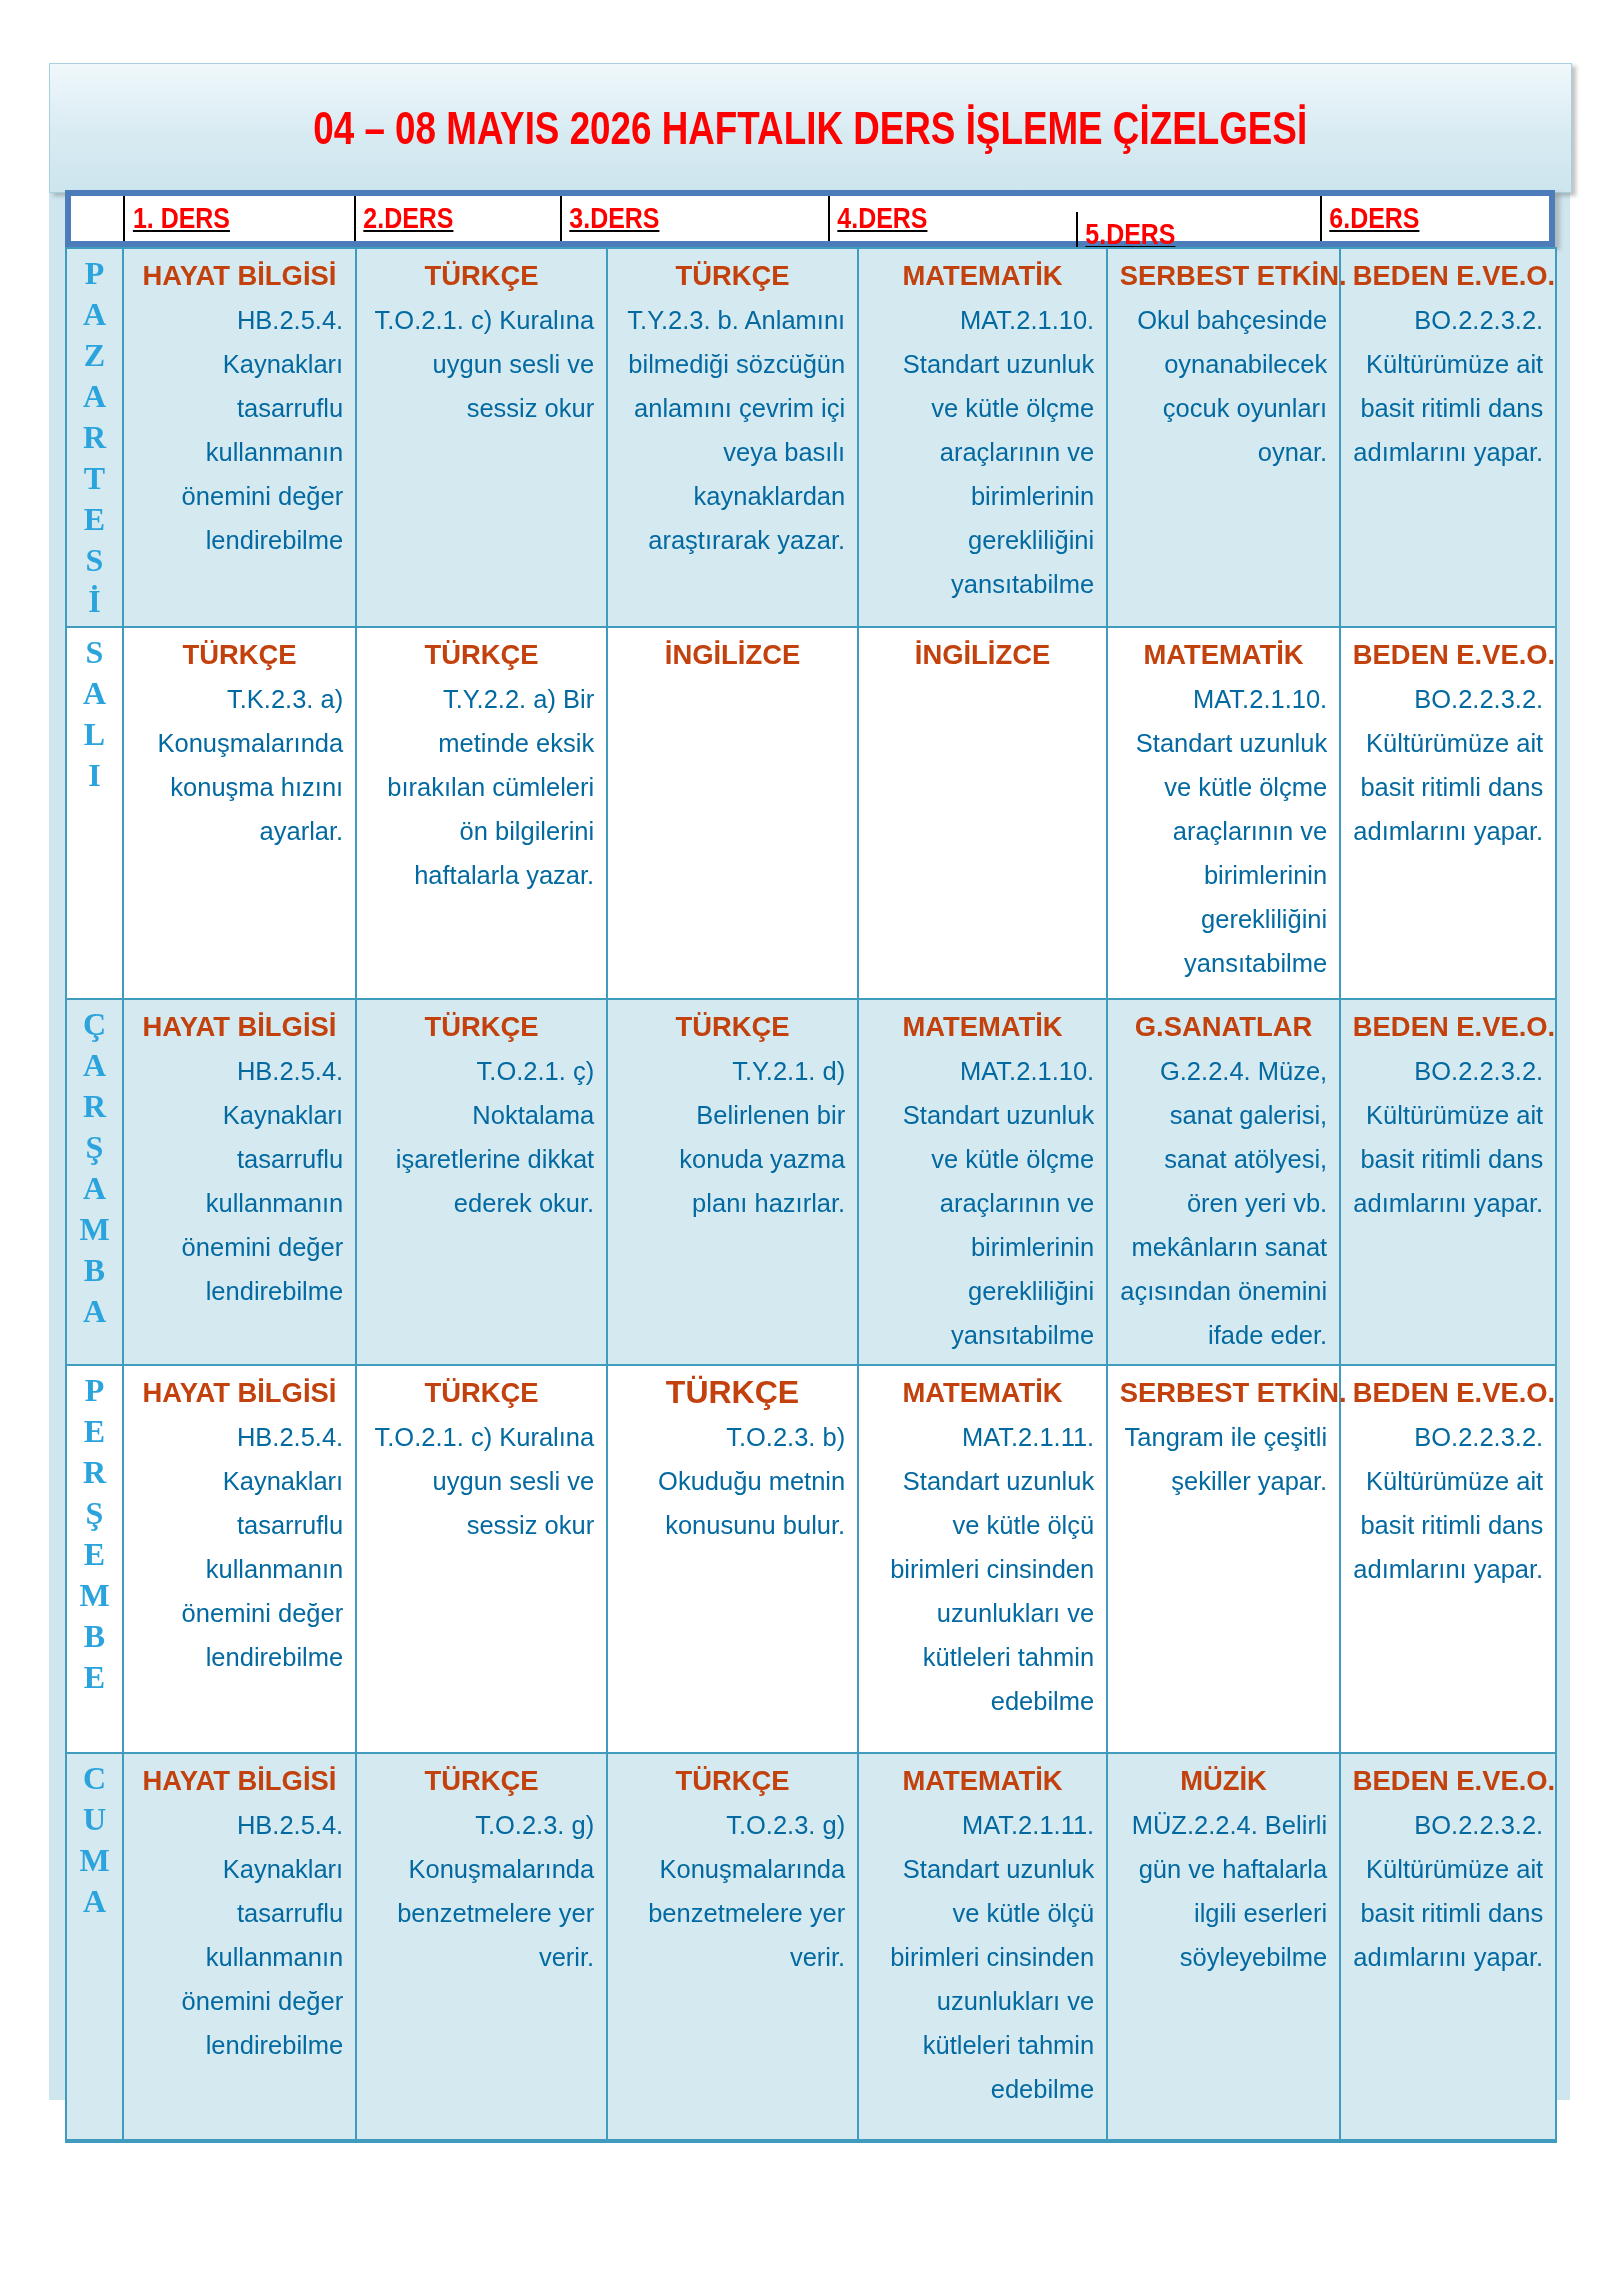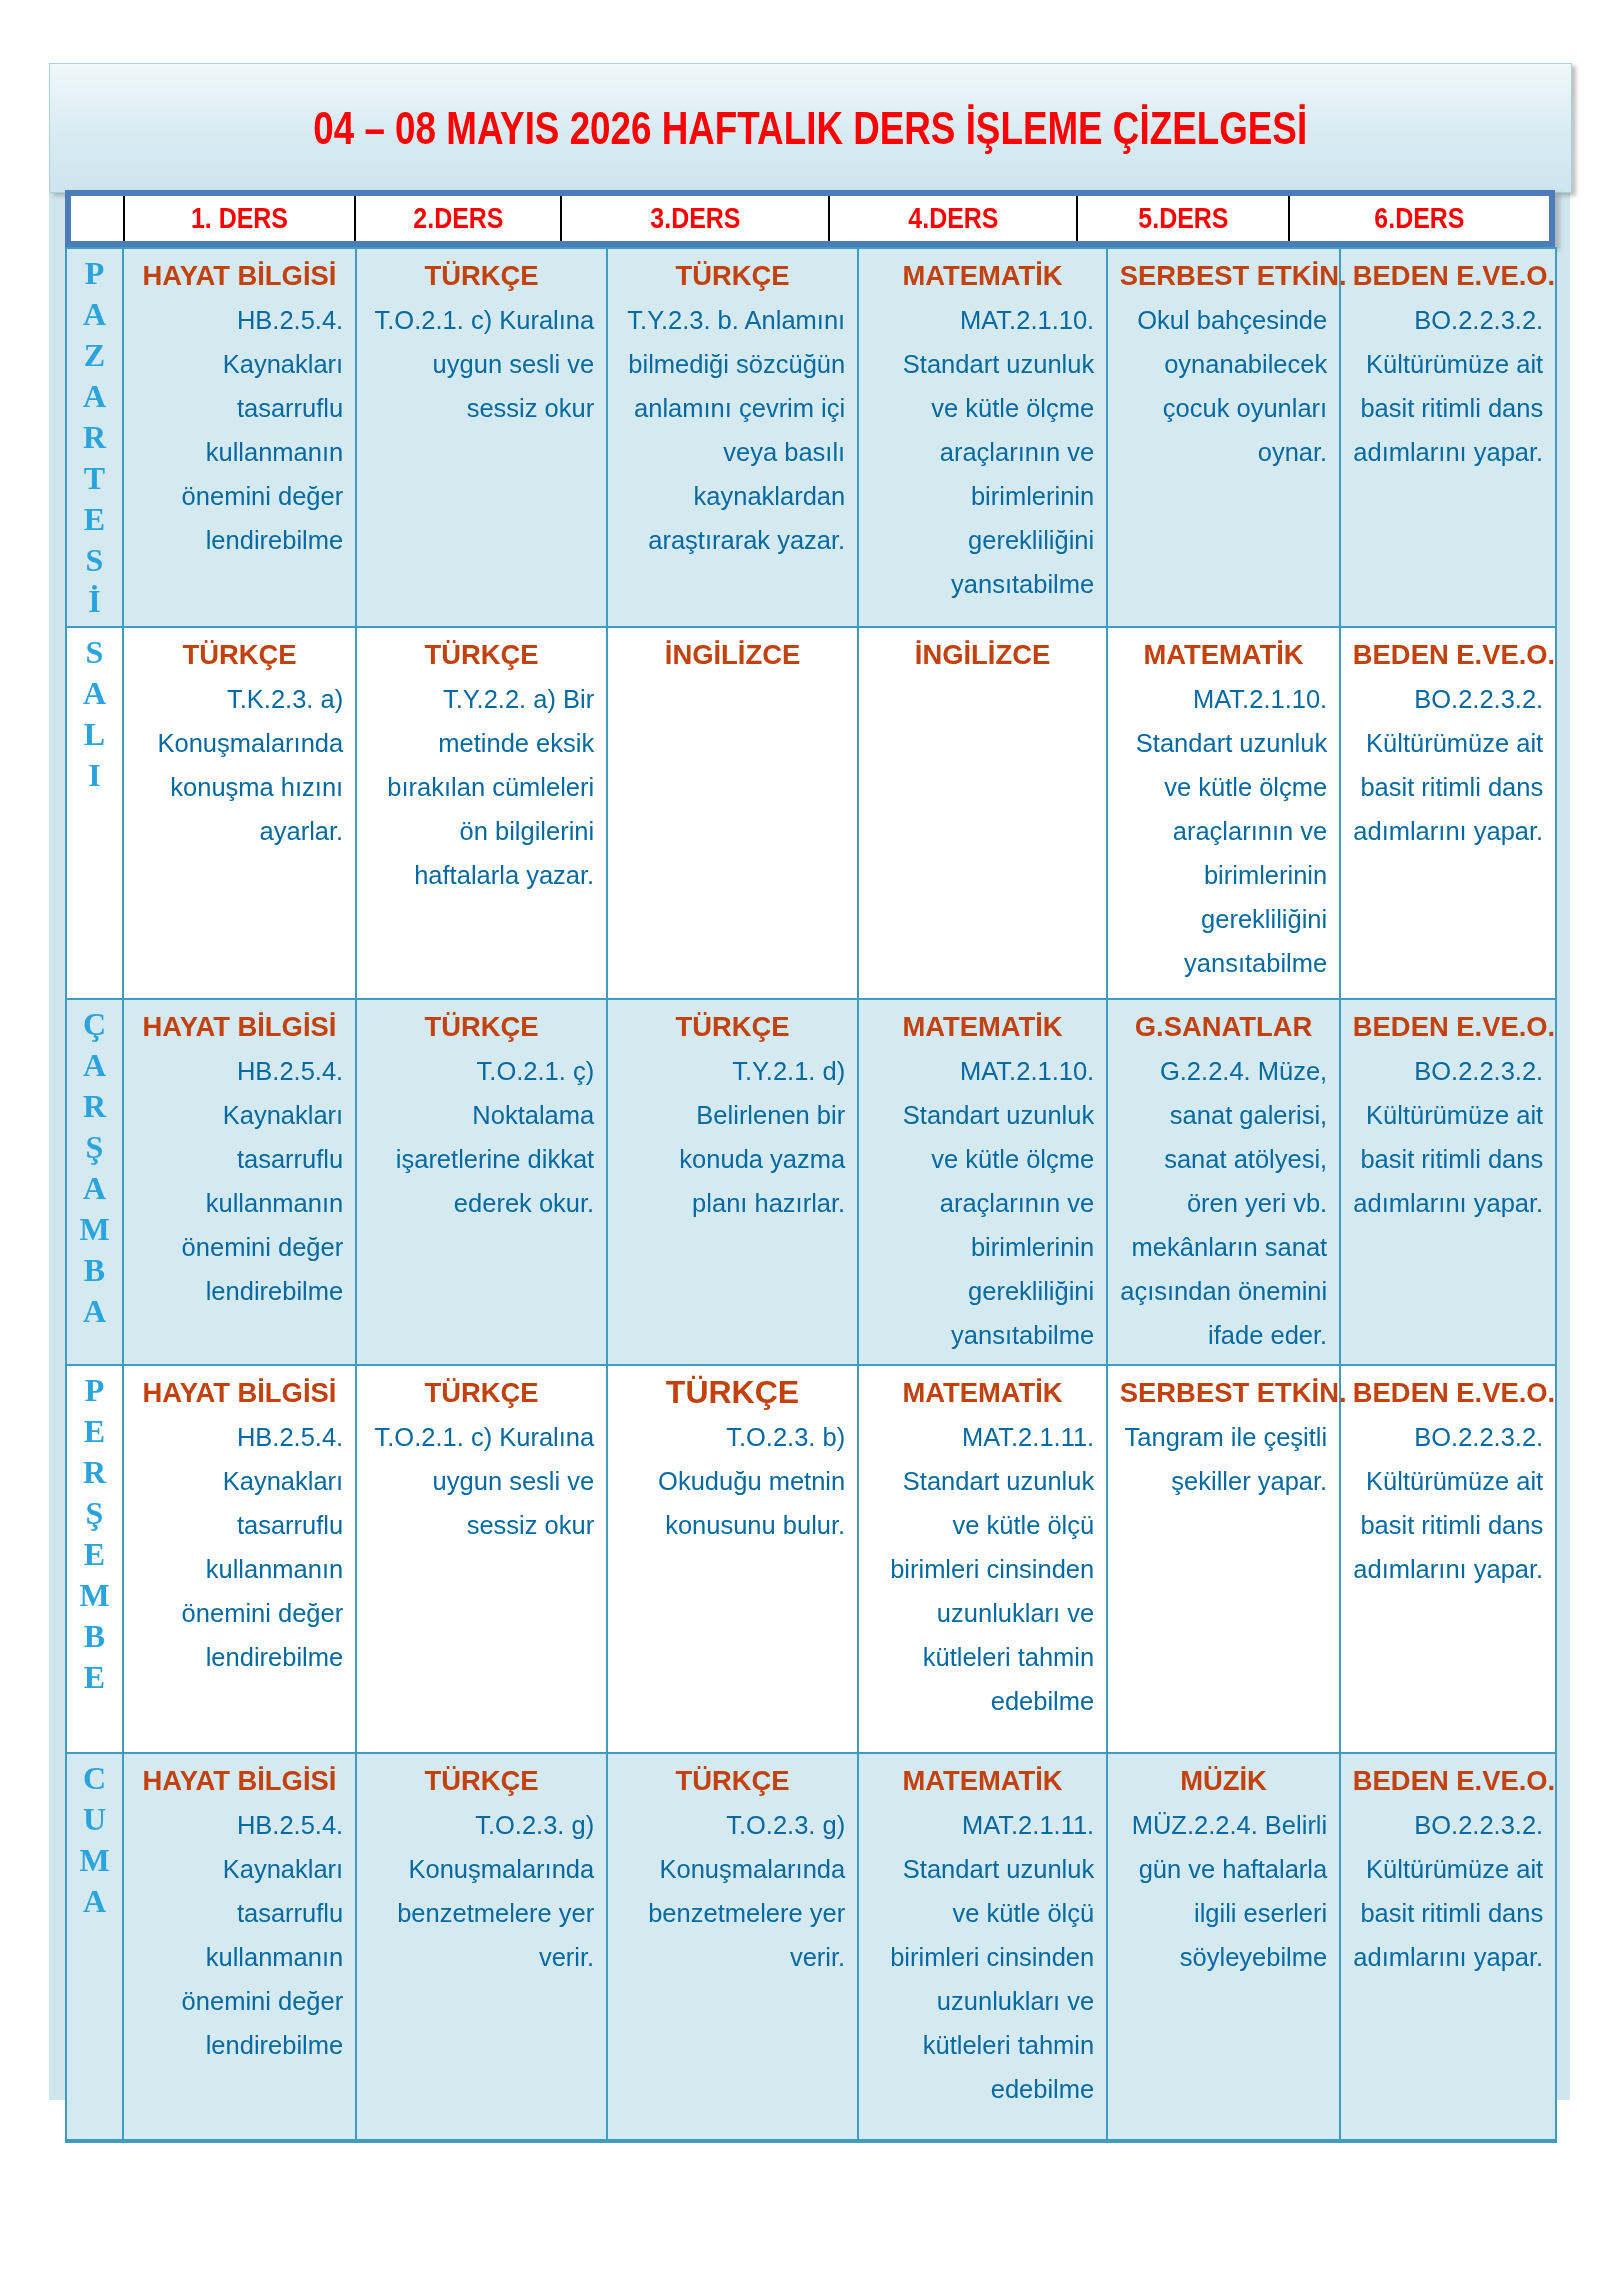--- a/index.html
+++ b/index.html
@@ -15,26 +15,26 @@
              background:linear-gradient(180deg,#f0f8fb 0%,#d8ebf2 55%,#cde5ee 100%);
              border:1px solid #a9d0de;box-shadow:3.9px 2.9px 3.9px rgba(120,120,120,.45);
              display:flex;align-items:center;justify-content:center;}
   #title-text{color:#fe0000;font-weight:bold;font-size:46px;white-space:nowrap;
               transform:scaleX(.80);letter-spacing:0px;}
 
   
   #header-row{position:absolute;left:65px;top:190px;width:1490px;height:57px;
               background:#ffffff;border:6.9px solid #4d7cba;box-sizing:border-box;
               display:flex;box-shadow:4.9px 2.9px 3.9px rgba(130,130,130,.45);}
-  .hcell{height:100%;display:flex;align-items:center;justify-content:center;box-sizing:border-box;}
+  .hcell{height:100%;display:flex;align-items:center;justify-content:flex-start;box-sizing:border-box;text-decoration:underline;}
   .hcell + .hcell{border-left:2px solid #000000;}
   .hcell .hlabel{color:#fe0000;font-weight:bold;font-size:29px;white-space:nowrap;
                  display:inline-block;transform:scaleX(.86);}
   .hc0{width:52px;} .hc1{width:231px;} .hc2{width:206px;} .hc3{width:268px;}
-  .hc4{width:248px;} .hc5{width:212px;} .hc6{flex:1;}
+  .hc4{width:248px;} .hc5{width:244px;margin-top:16px;} .hc6{flex:1;}
 
   
   #schedule{position:absolute;left:65px;top:247px;width:1490px;border-collapse:collapse;
             table-layout:fixed;}
   #schedule td{border:2.9px solid #3f9cbe;vertical-align:top;box-sizing:border-box;
                padding:3.9px 11.8px 7.8px 11.8px;}
   tr.row-blue td{background:#d5e9f0;}
   tr.row-white td{background:#ffffff;}
   #schedule tr:nth-child(1){height:361px;}
   #schedule tr:nth-child(2){height:372px;}

